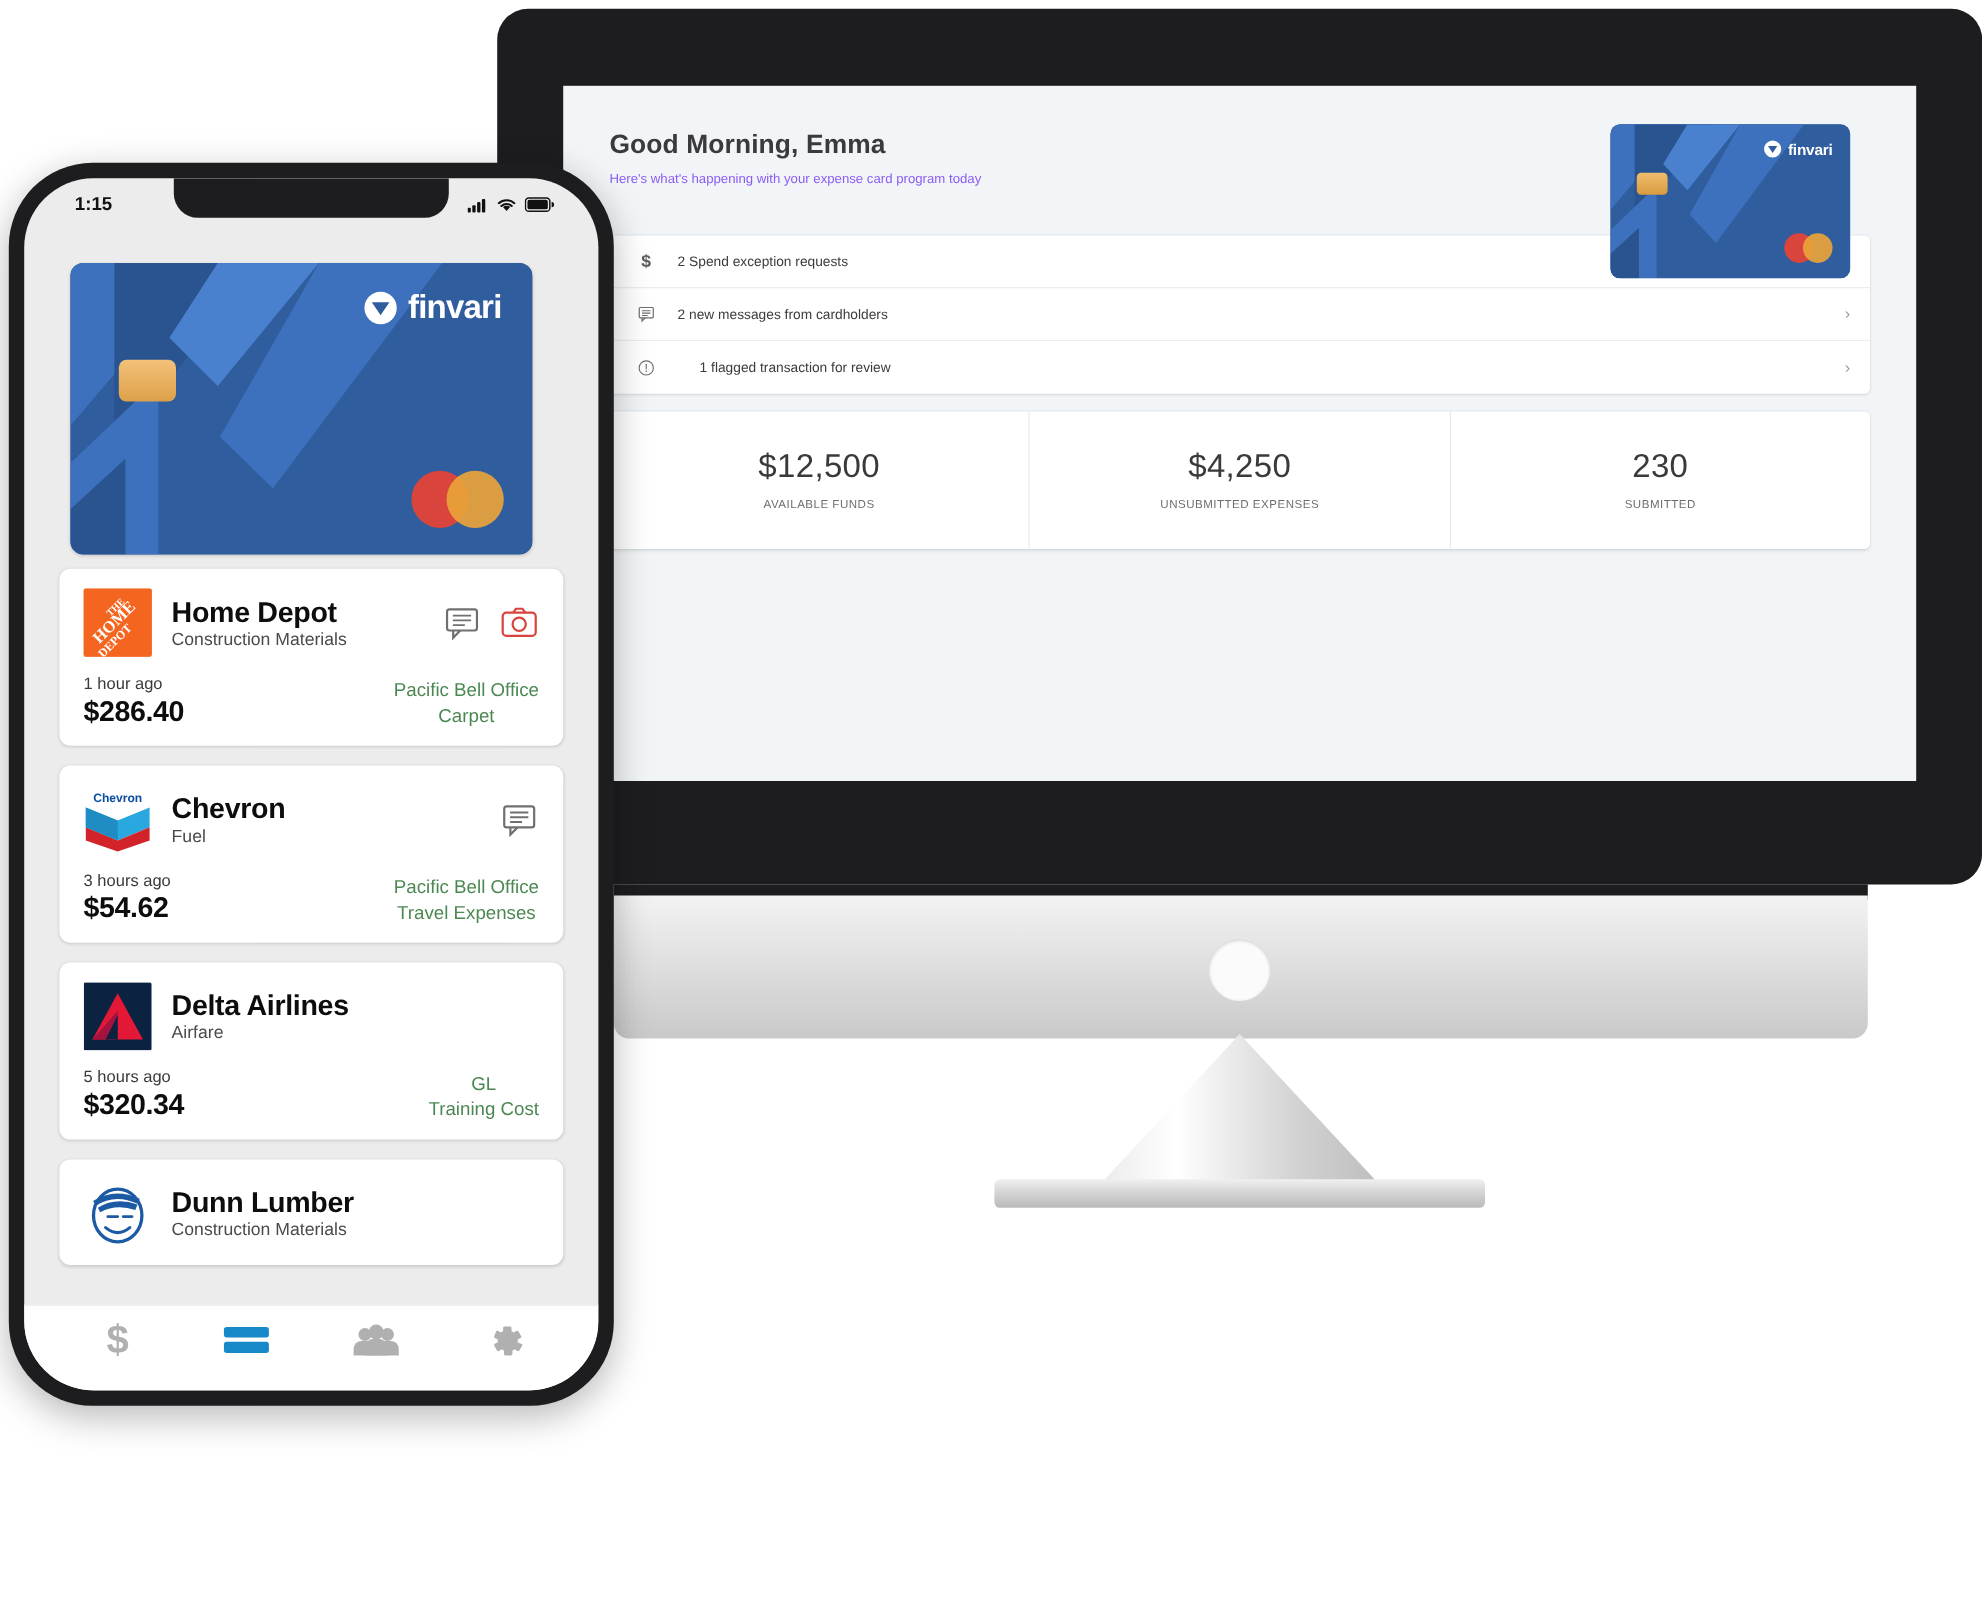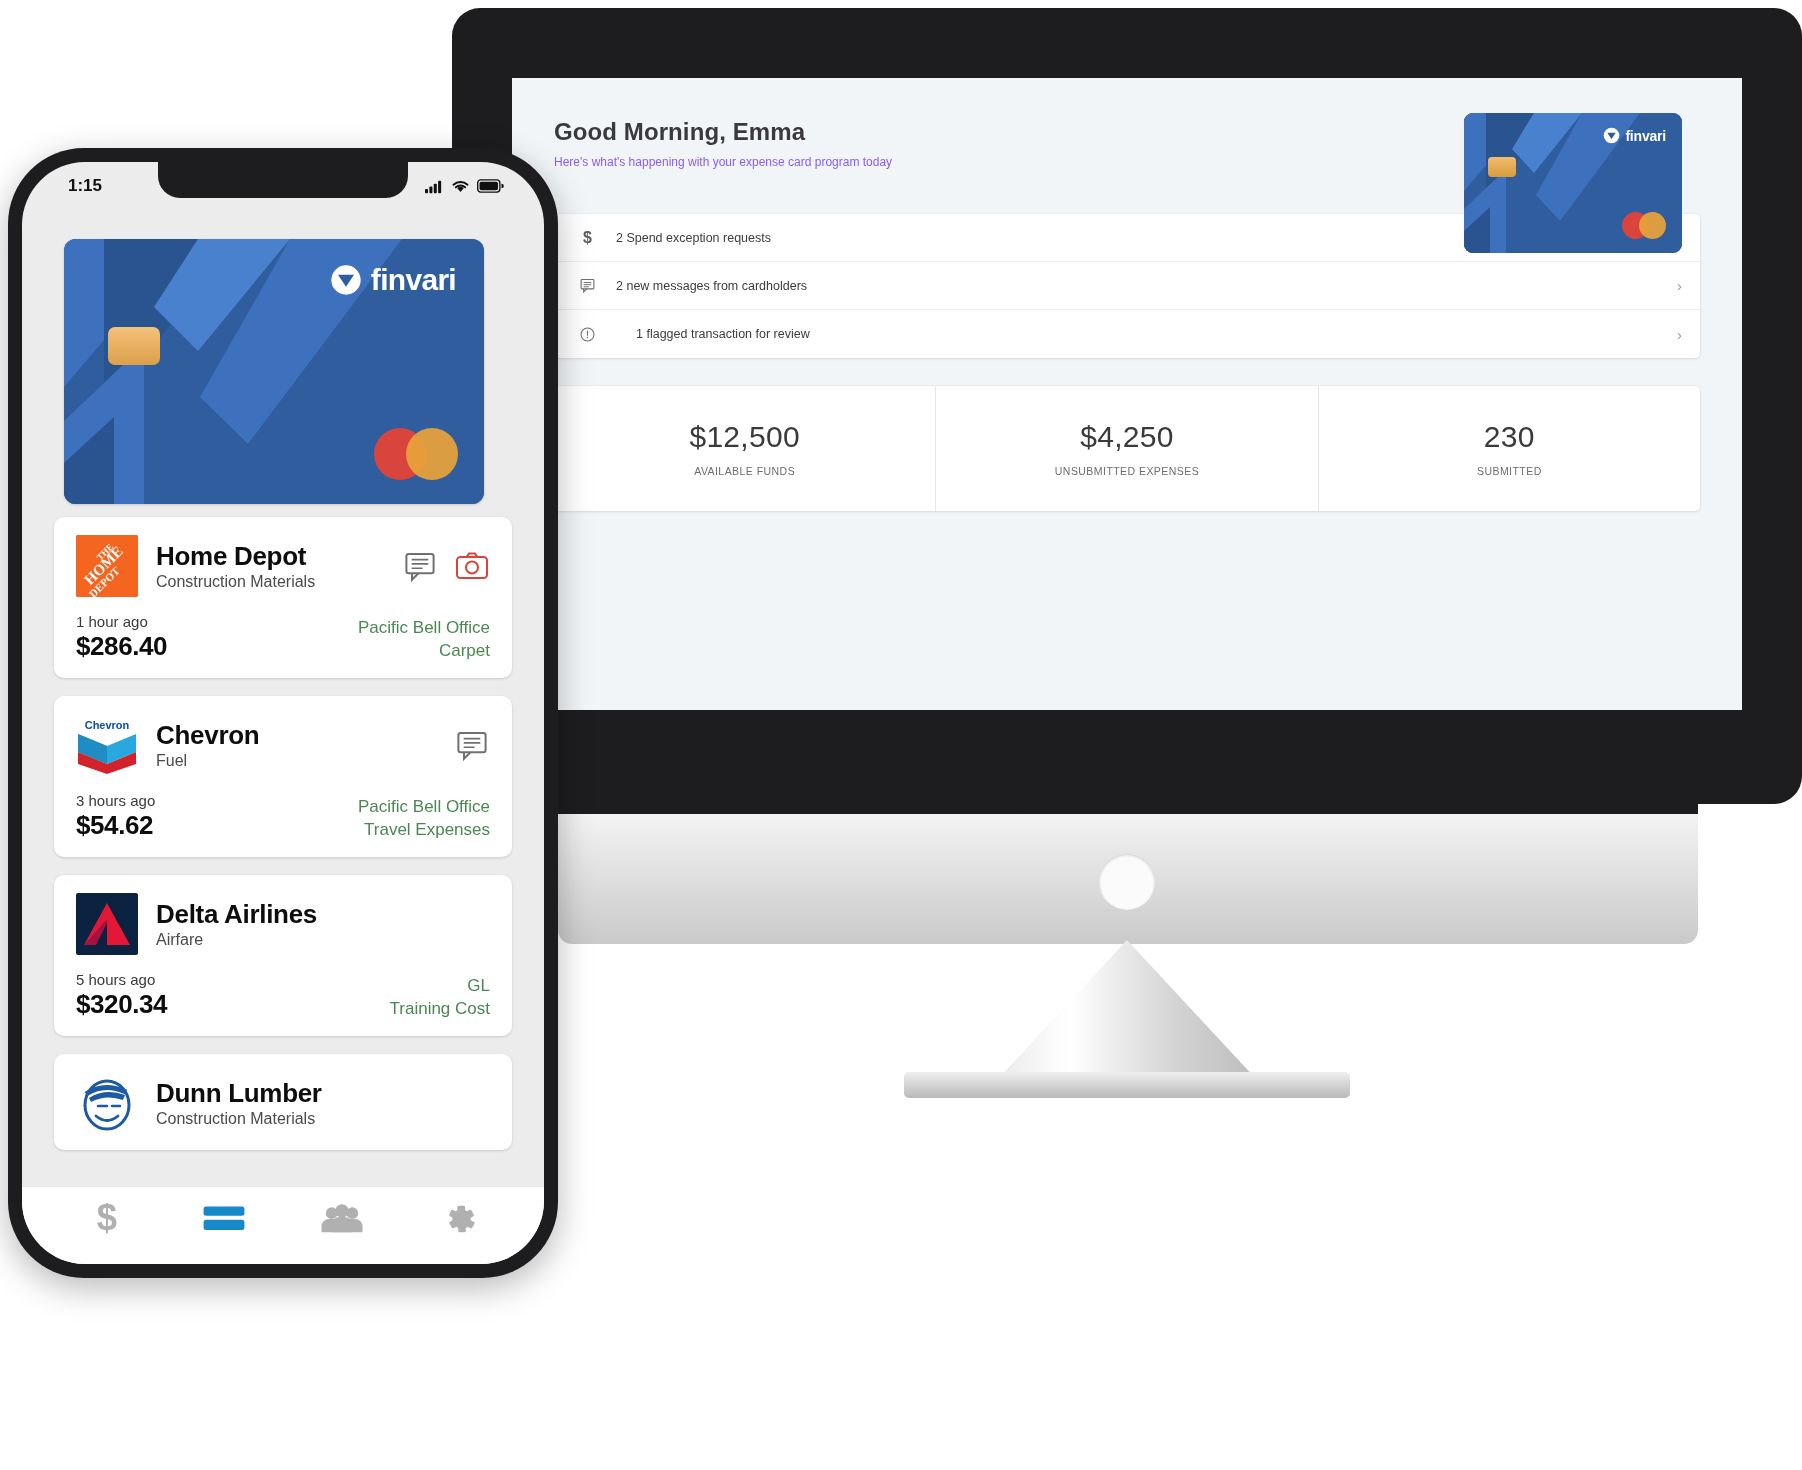--- a/index.html
+++ b/index.html
@@ -65,21 +65,21 @@
   .notif-row {
     display: flex; align-items: center; height: 48px;
     padding: 0 18px 0 20px; border-bottom: 1px solid #ececec;
   }
   .notif-row:last-child { border-bottom: none; gap: 20px; }
   .notif-ic { width: 26px; display: flex; align-items: center; justify-content: center; color: #5e5e5e; }
   .notif-txt { flex: 1; font-size: 12.5px; color: #3c3c3c; margin-left: 16px; }
   .notif-ch { color: #9b9b9b; font-size: 15px; }
 
   .stats {
-    margin-top: 28px; background: #fff; border-radius: 5px; display: flex;
+    margin-top: 16px; background: #fff; border-radius: 5px; display: flex;
     box-shadow: 0 1px 3px rgba(0,0,0,.10), 0 0 0 1px rgba(0,0,0,.02);
     overflow: hidden; height: 125px;
   }
   .stat { flex: 1; border-right: 1px solid #e8e8e8; display: flex; flex-direction: column;
           align-items: center; justify-content: center; }
   .stat:last-child { border-right: none; }
   .stat-val { font-size: 30px; color: #3a3a3c; font-weight: 400; letter-spacing: .3px; }
   .stat-lbl { font-size: 10.5px; color: #6d6d6d; margin-top: 11px; letter-spacing: .45px; }
 
   
@@ -117,21 +117,21 @@
   }
   .tx-top { display: flex; align-items: center; }
   .tx-logo { width: 62px; height: 62px; flex: none; border-radius: 2px; overflow: hidden; position: relative; }
   .tx-name-wrap { margin-left: 18px; flex: 1; }
   .tx-name { font-size: 26px; font-weight: 700; color: #0d0d0d; letter-spacing: -.3px; }
   .tx-cat { font-size: 16px; color: #4a4a4a; margin-top: 1px; }
   .tx-actions { display: flex; align-items: center; gap: 16px; }
   .tx-bot { display: flex; justify-content: space-between; align-items: flex-end; margin-top: 16px; }
   .tx-time { font-size: 15px; color: #3a3a3a; }
   .tx-amt { font-size: 26px; font-weight: 700; color: #0d0d0d; margin-top: 1px; letter-spacing: -.4px; }
-  .tx-right { text-align: right; font-size: 17px; color: #4b8752; line-height: 1.32; }
+  .tx-right { text-align: center; font-size: 17px; color: #4b8752; line-height: 1.32; }
 
   .tabbar {
     position: absolute; left: 0; bottom: 0; width: 100%; height: 78px;
     background: #fff; display: flex; align-items: center; justify-content: space-around;
     padding: 0 26px 14px 26px; border-top: 1px solid #e7e7e7;
   }
   .tab { display: flex; align-items: center; justify-content: center; width: 56px; height: 44px; }
 
   
   .cardart { position: absolute; inset: 0; }

